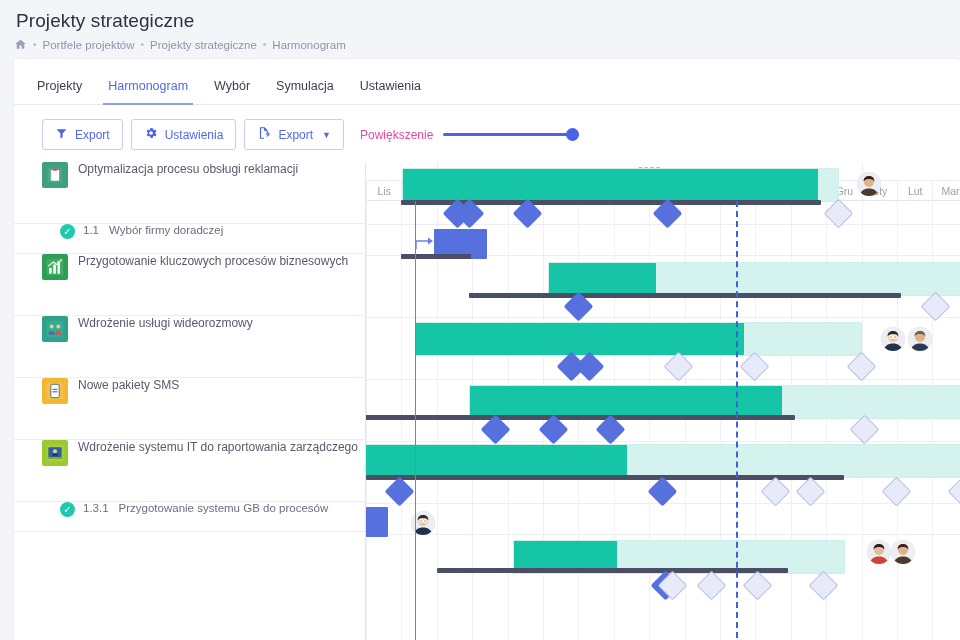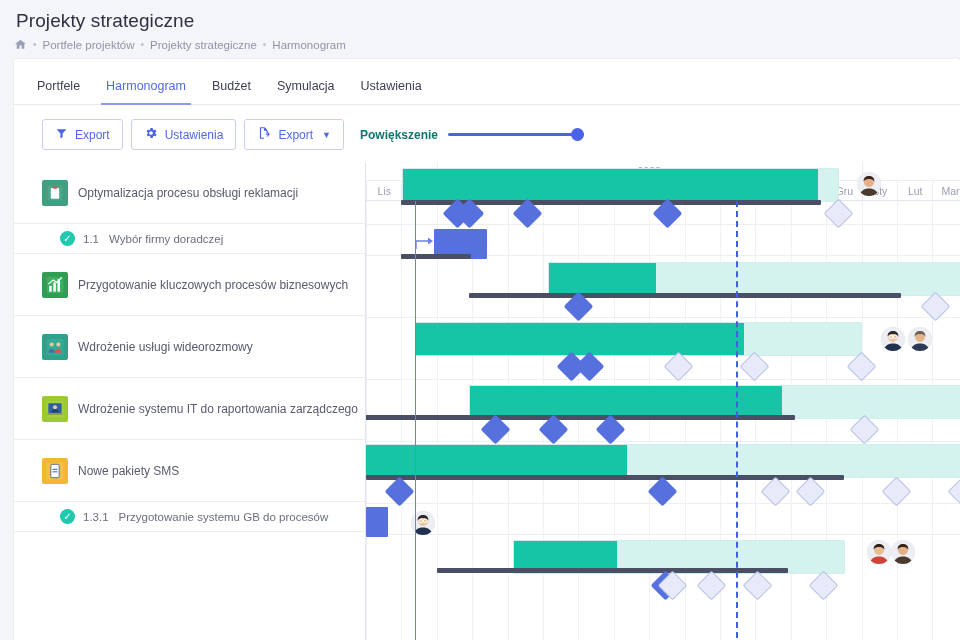--- a/index.html
+++ b/index.html
@@ -61,21 +61,21 @@
   .tbtn {
     display: flex; align-items: center; gap: 7px;
     height: 31px; padding: 0 12px;
     border: 1px solid #c7cdf5; border-radius: 3px;
     background: #fff; color: #5169e8; font-size: 12px;
     cursor: pointer; white-space: nowrap;
   }
   .tbtn .lbl { color: #5169e8; }
   .tbtn .caret { font-size: 9px; color: #5169e8; margin-left: 2px; }
   #zoom-wrap { display: flex; align-items: center; gap: 10px; margin-left: 8px; }
-  #zoom-label { font-size: 12px; color: #0f766e; font-weight: bold; }
+  #zoom-label { font-size: 12px; color: #ec4899; }
   #zoom-slider {
     position: relative; width: 136px; height: 14px;
     display: flex; align-items: center; cursor: pointer;
   }
   #zoom-slider .track { width: 100%; height: 2.5px; background: #4a63e7; border-radius: 2px; }
   #zoom-slider .knob {
     position: absolute; right: 0; width: 13px; height: 13px;
     border-radius: 50%; background: #4a63e7;
   }
 
@@ -86,21 +86,21 @@
   #left-col {
     position: absolute; left: 0; top: 0; width: 352px; height: 100%;
     border-right: 1px solid #e3e5ed; background: #fff; z-index: 4;
   }
   #name-head {
     height: 39px; display: flex; align-items: center; padding-left: 28px;
     font-size: 11.5px; font-weight: bold; color: #3b3f51;
     border-bottom: 1px solid #e3e5ed;
   }
   .name-row {
-    display: flex; align-items: center; padding-left: 28px;
+    display: flex; padding-left: 28px;
     border-bottom: 1px solid #eceef4; gap: 10px;
   }
   .name-row.task { height: 62px; }
   .name-row.sub  { height: 30px; padding-left: 46px; gap: 8px; }
   .row-icon {
     width: 26px; height: 26px; border-radius: 2px; flex: none;
     display: flex; align-items: center; justify-content: center;
     font-size: 14px; line-height: 1; overflow: hidden;
   }
   .check-ico {
@@ -183,23 +183,23 @@
     <span class="sep">•</span>
     <span class="crumb">Projekty strategiczne</span>
     <span class="sep">•</span>
     <span class="crumb">Harmonogram</span>
   </div>
 </div>
 
 <div id="card">
 
   <div id="tabs">
-    <div class="tab">Portfele</div>
+    <div class="tab">Projekty</div>
     <div class="tab active">Harmonogram</div>
-    <div class="tab">Budżet</div>
+    <div class="tab">Wybór</div>
     <div class="tab">Symulacja</div>
     <div class="tab">Ustawienia</div>
   </div>
 
   <div id="toolbar">
     <div class="tbtn">
       <span>
         <svg width="13" height="13" viewBox="0 0 24 24" fill="#4a63e7">
             <path d="M3 4h18l-7 8v7l-4 2v-9z"></path>
           </svg>
@@ -274,41 +274,41 @@
               <circle cx="8" cy="9" r="2.4" fill="#e8c9a0"></circle>
               <path d="M4 19c0-3 2-4.6 4-4.6S12 16 12 19z" fill="#4a6fa5"></path>
               <circle cx="16" cy="9" r="2.4" fill="#e8c9a0"></circle>
               <path d="M12 19c0-3 2-4.6 4-4.6S20 16 20 19z" fill="#d9534f"></path>
             </svg>
         </span>
         <span class="row-label">Wdrożenie usługi wideorozmowy</span>
       </div>
 
       <div class="name-row task">
+        <span class="row-icon" style="background:#f2b733;">
+          <svg width="20" height="20" viewBox="0 0 24 24">
+              <rect x="2" y="2" width="20" height="20" rx="2" fill="#f5c04a"></rect>
+              <rect x="7" y="4" width="10" height="16" rx="1.5" fill="#fff" stroke="#3b5b8c" stroke-width="1"></rect>
+              <path d="M9 10h6M9 13h6" stroke="#3b5b8c" stroke-width="1.2"></path>
+            </svg>
+        </span>
+        <span class="row-label">Nowe pakiety SMS</span>
+      </div>
+
+      <div class="name-row task">
         <span class="row-icon" style="background:#9cc92f;">
           <svg width="20" height="20" viewBox="0 0 24 24">
               <rect x="2" y="2" width="20" height="20" rx="2" fill="#a7d03c"></rect>
               <rect x="4" y="5" width="16" height="12" rx="1" fill="#2f5f9e"></rect>
               <circle cx="12" cy="10" r="2.4" fill="#e8c9a0"></circle>
               <path d="M8 16c0-2.4 1.8-3.6 4-3.6s4 1.2 4 3.6z" fill="#1f3f6e"></path>
               <rect x="3" y="17" width="18" height="2" fill="#7f9f2f"></rect>
             </svg>
         </span>
         <span class="row-label">Wdrożenie systemu IT do raportowania zarządczego</span>
-      </div>
-
-      <div class="name-row task">
-        <span class="row-icon" style="background:#f2b733;">
-          <svg width="20" height="20" viewBox="0 0 24 24">
-              <rect x="2" y="2" width="20" height="20" rx="2" fill="#f5c04a"></rect>
-              <rect x="7" y="4" width="10" height="16" rx="1.5" fill="#fff" stroke="#3b5b8c" stroke-width="1"></rect>
-              <path d="M9 10h6M9 13h6" stroke="#3b5b8c" stroke-width="1.2"></path>
-            </svg>
-        </span>
-        <span class="row-label">Nowe pakiety SMS</span>
       </div>
 
       <div class="name-row sub">
         <span class="check-ico">✓</span>
         <span class="sub-num">1.3.1</span>
         <span class="sub-label">Przygotowanie systemu GB do procesów</span>
       </div>
 
     </div>
 

